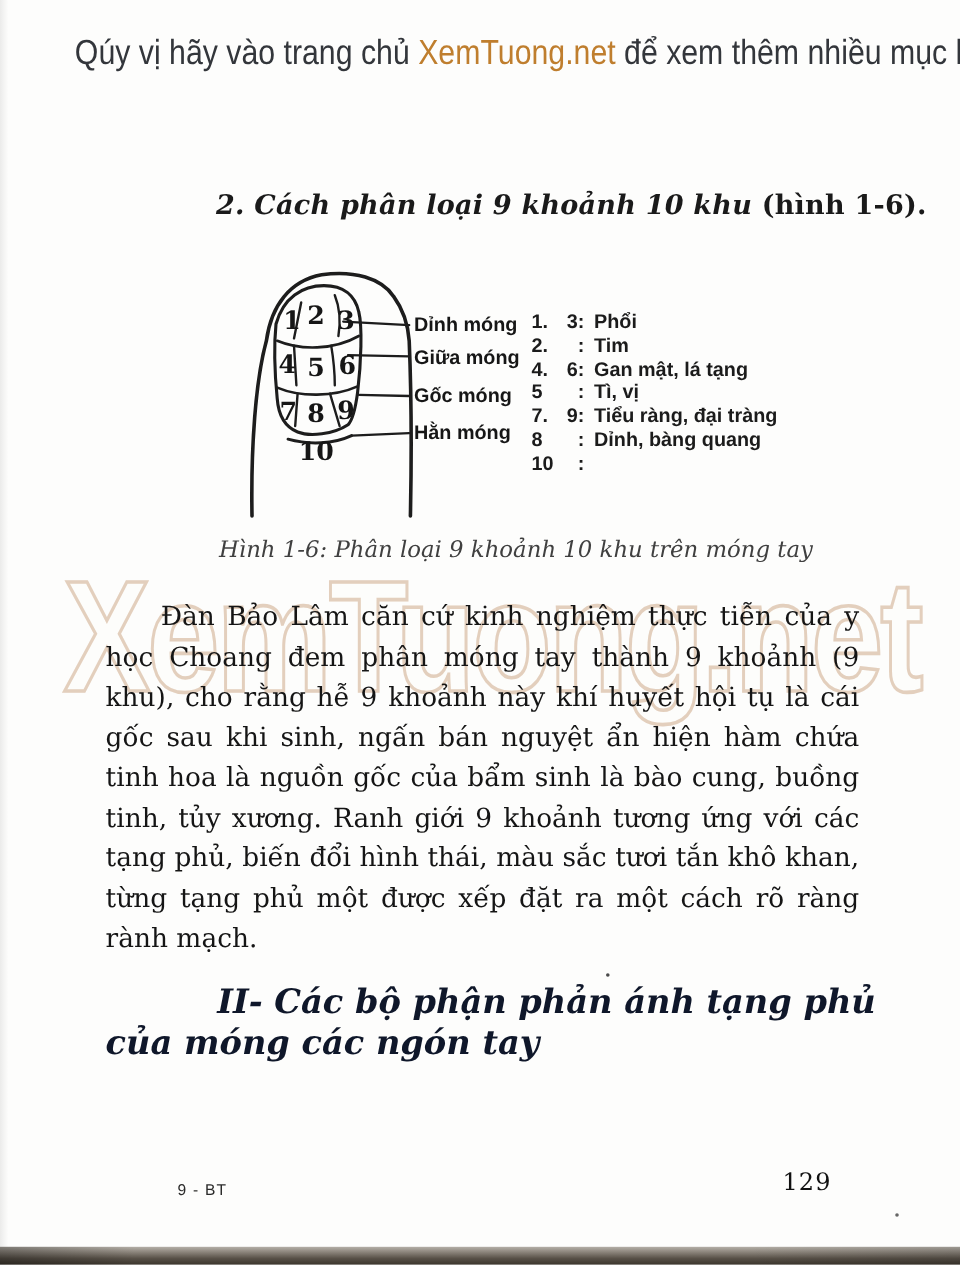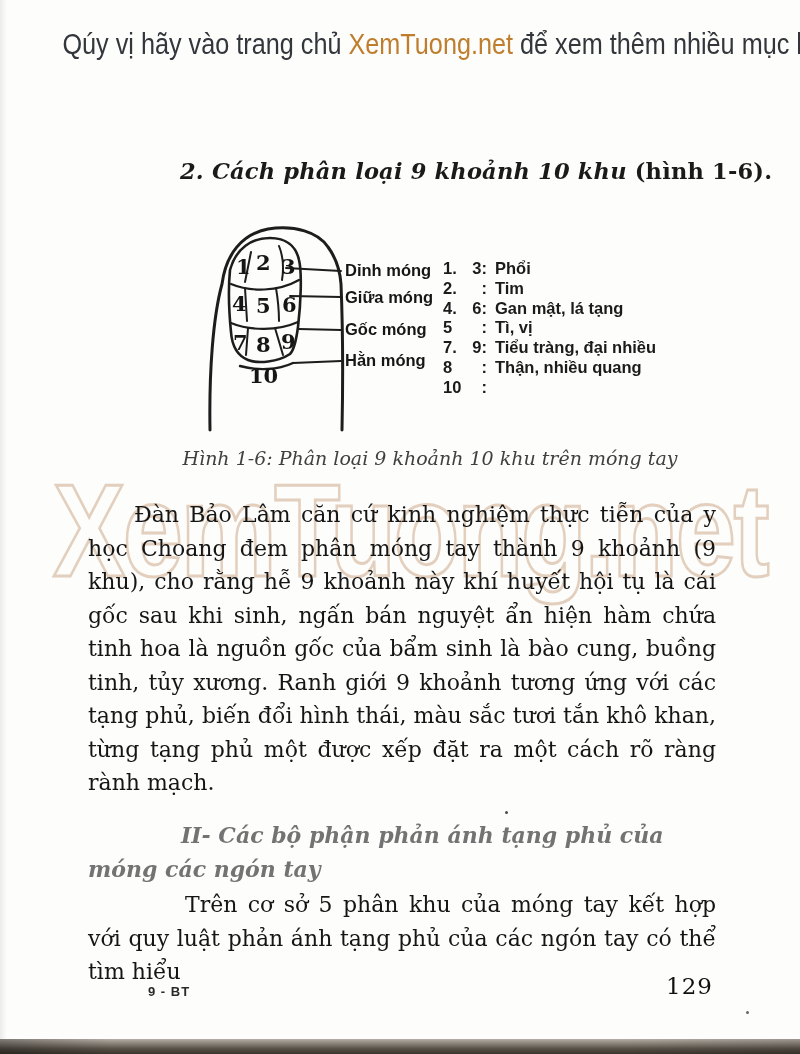--- a/index.html
+++ b/index.html
@@ -76,34 +76,34 @@
 
   .body-text{
     position:absolute;left:88px;width:628px;
     font-size:22px;line-height:33.5px;
     text-align:justify;color:#151515;
     z-index:2;
   }
   .para1{top:498px;text-indent:46px;}
   .heading2{
     position:absolute;left:88px;top:818px;width:645px;
-    font-size:22px;line-height:34px;
+    font-size:28px;line-height:34px;
     font-weight:bold;font-style:italic;
-    text-indent:93px;color:#737373;z-index:2;
+    text-indent:93px;color:#0f172a;z-index:2;
   }
   .para2{top:888px;text-indent:97px;}
 
   .footer-sig{
     position:absolute;left:148px;top:984px;
     font-family:"Liberation Sans", sans-serif;
-    font-size:13px;font-weight:bold;letter-spacing:1px;color:#2a2a2a;
+    font-size:13px;font-weight:normal;letter-spacing:1px;color:#2a2a2a;
   }
   .page-num{
-    position:absolute;left:666px;top:973px;
-    font-size:23px;color:#111;letter-spacing:1px;
+    position:absolute;left:652px;top:973px;
+    font-size:20px;color:#111;letter-spacing:1px;
   }
 
   .speck{position:absolute;background:#4a4a4a;border-radius:50%;}
   .speck1{left:505px;top:811px;width:3px;height:3px;}
   .speck2{left:746px;top:1011px;width:3px;height:3px;background:#666;}
 
   .bottom-bar{
     position:absolute;left:0;bottom:0;width:100%;height:15px;
     background:
       linear-gradient(to right, rgba(0,0,0,.28), rgba(0,0,0,0) 14%, rgba(0,0,0,0) 78%, rgba(0,0,0,.12)),
@@ -184,42 +184,41 @@
       <span class="lg-text">Gan mật, lá tạng</span>
     </div>
     <div class="lg-row">
       <span class="lg-num">5</span>
       <span class="lg-num2">:</span>
       <span class="lg-text">Tì, vị</span>
     </div>
     <div class="lg-row">
       <span class="lg-num">7.</span>
       <span class="lg-num2">9:</span>
-      <span class="lg-text">Tiểu tràng, đại nhiều</span>
+      <span class="lg-text">Tiểu ràng, đại tràng</span>
     </div>
     <div class="lg-row">
       <span class="lg-num">8</span>
       <span class="lg-num2">:</span>
-      <span class="lg-text">Thận, nhiều quang</span>
+      <span class="lg-text">Dỉnh, bàng quang</span>
     </div>
     <div class="lg-row">
       <span class="lg-num">10</span>
       <span class="lg-num2">:</span>
     </div>
   </div>
 
   <div class="caption">Hình 1-6: Phân loại 9 khoảnh 10 khu trên móng tay</div>
 
   <div class="watermark">XemTuong.net</div>
 
   <div class="body-text para1">Đàn Bảo Lâm căn cứ kinh nghiệm thực tiễn của y học Choang đem phân móng tay thành 9 khoảnh (9 khu), cho rằng hễ 9 khoảnh này khí huyết hội tụ là cái gốc sau khi sinh, ngấn bán nguyệt ẩn hiện hàm chứa tinh hoa là nguồn gốc của bẩm sinh là bào cung, buồng tinh, tủy xương. Ranh giới 9 khoảnh tương ứng với các tạng phủ, biến đổi hình thái, màu sắc tươi tắn khô khan, từng tạng phủ một được xếp đặt ra một cách rõ ràng rành mạch.</div>
 
   <div class="heading2">II- Các bộ phận phản ánh tạng phủ của móng các ngón tay</div>
 
-  <div class="body-text para2">Trên cơ sở 5 phân khu của móng tay kết hợp với quy luật phản ánh tạng phủ của các ngón tay có thể tìm hiểu</div>
 
   <div class="footer-sig">9 - BT</div>
   <div class="page-num">129</div>
 
   <div class="speck speck1"></div>
   <div class="speck speck2"></div>
   <div class="bottom-bar"></div>
 
 </div>
 

